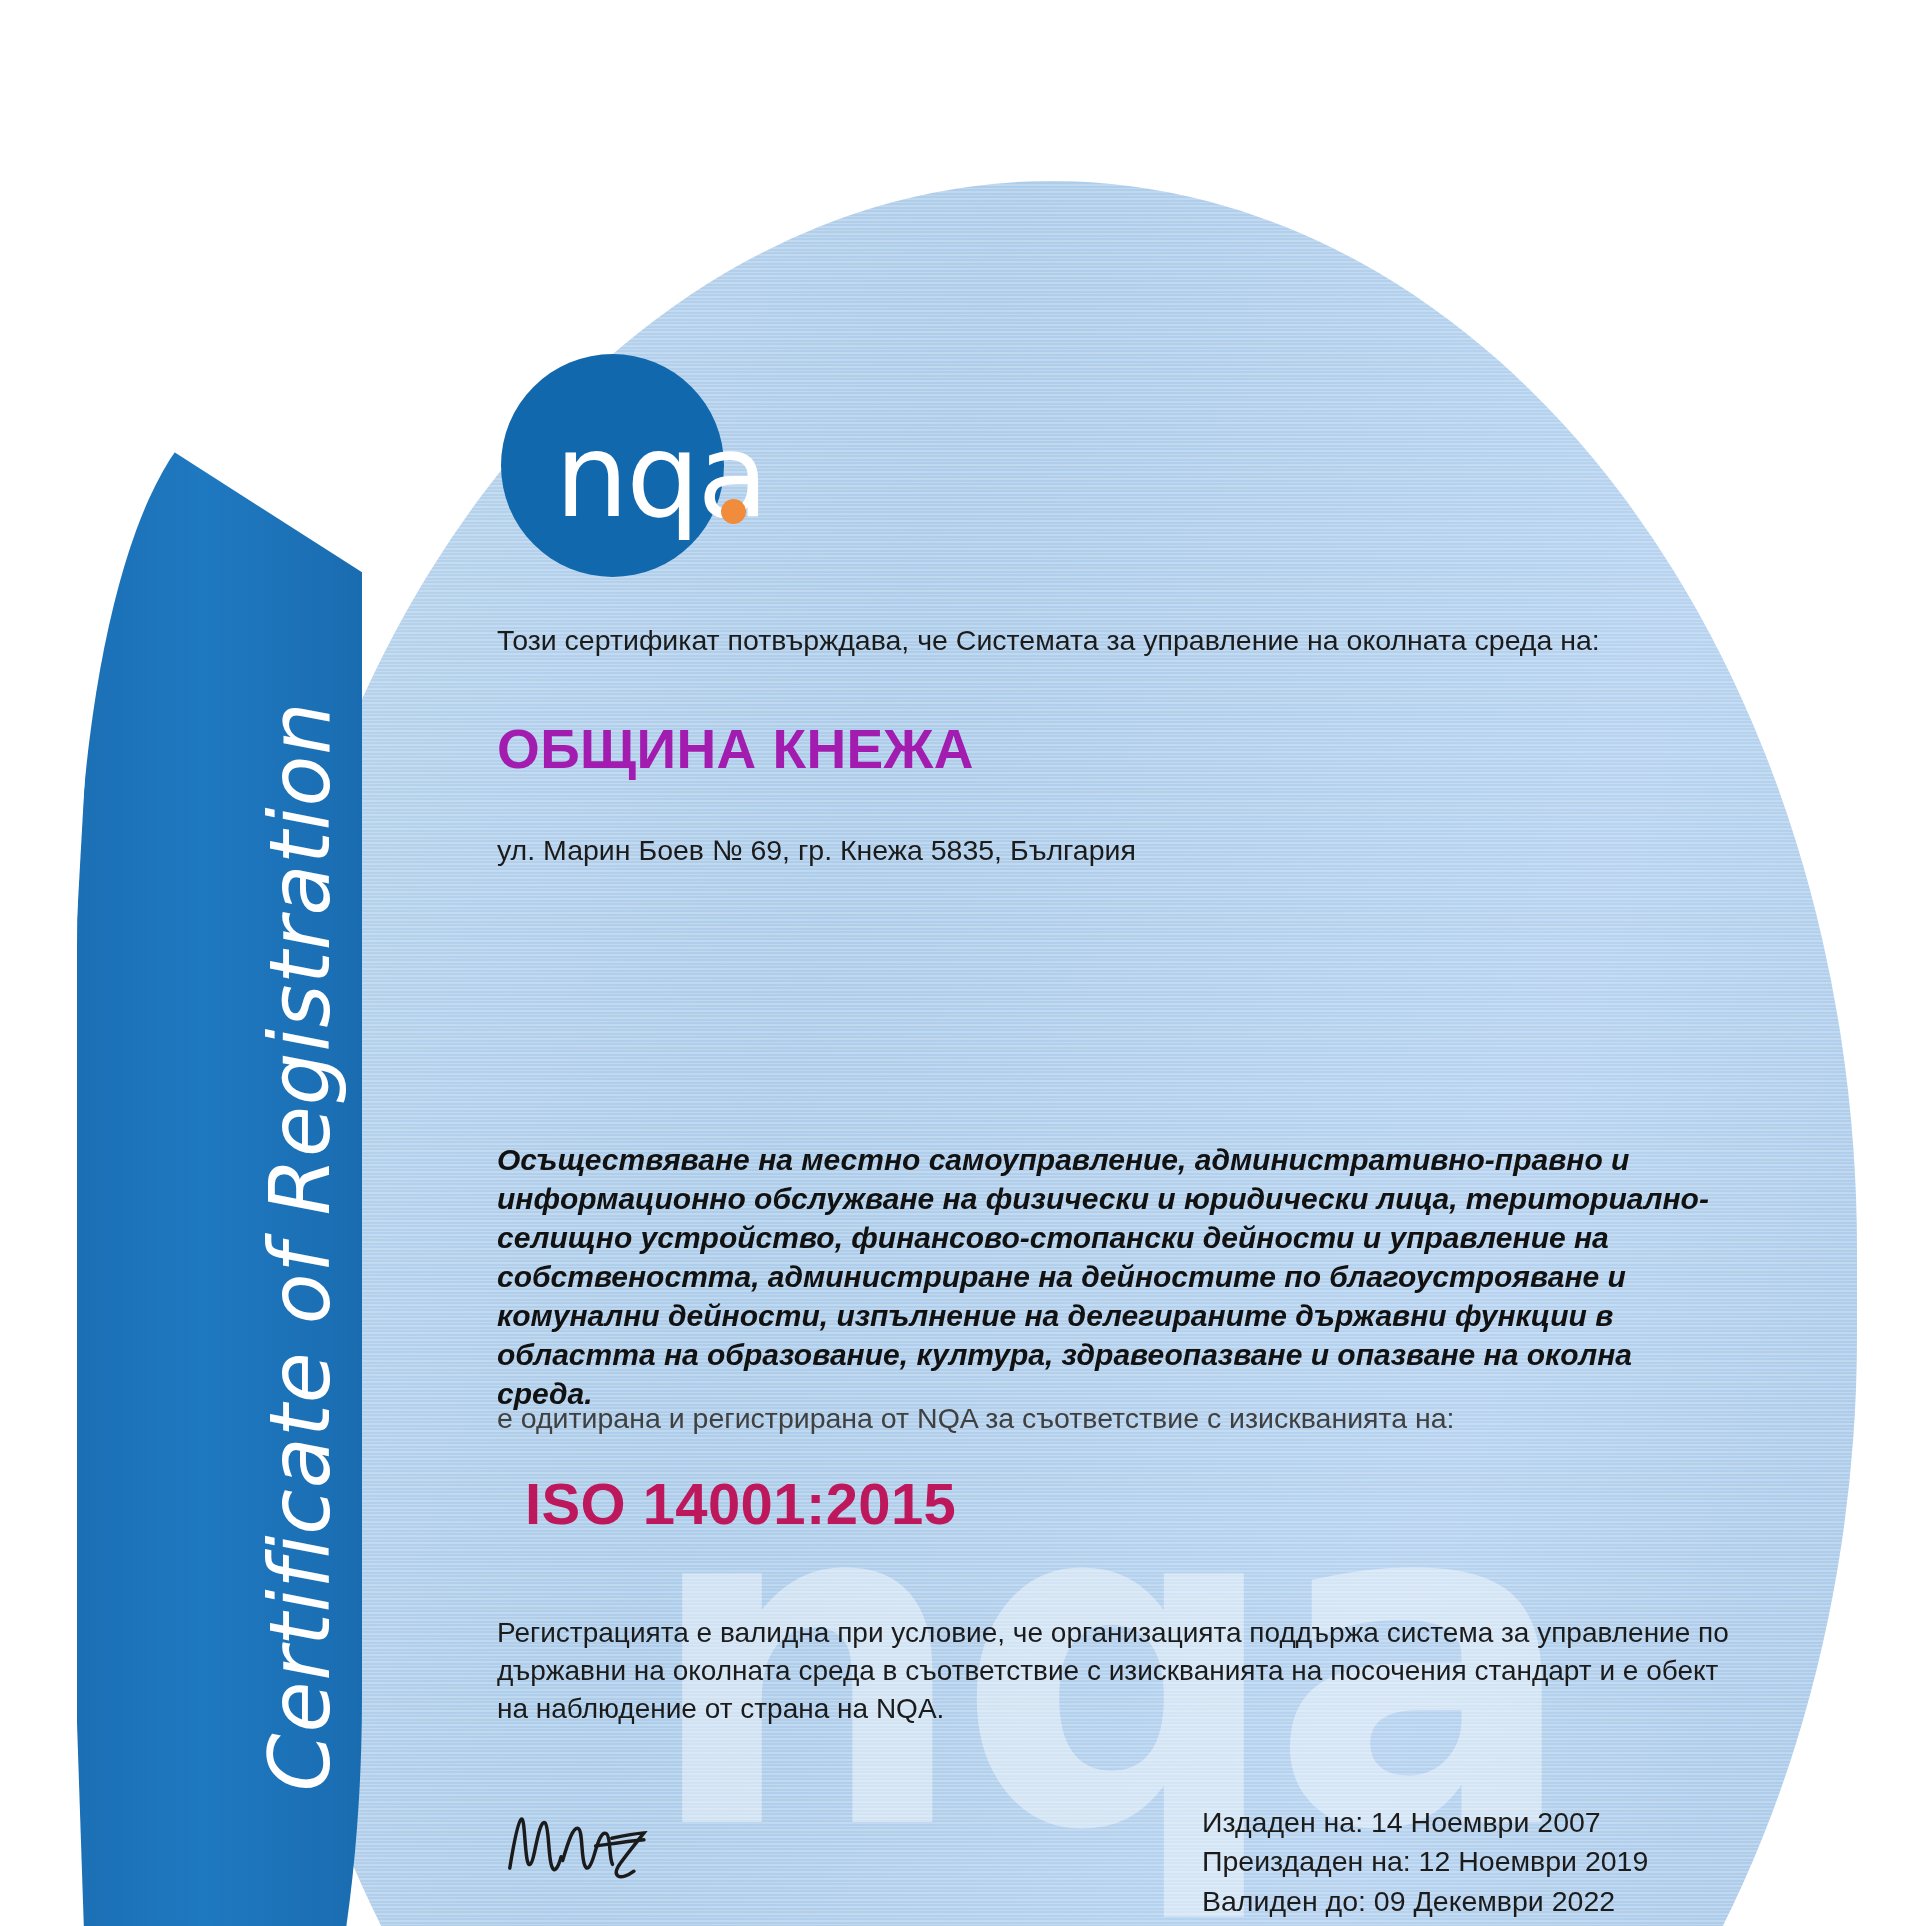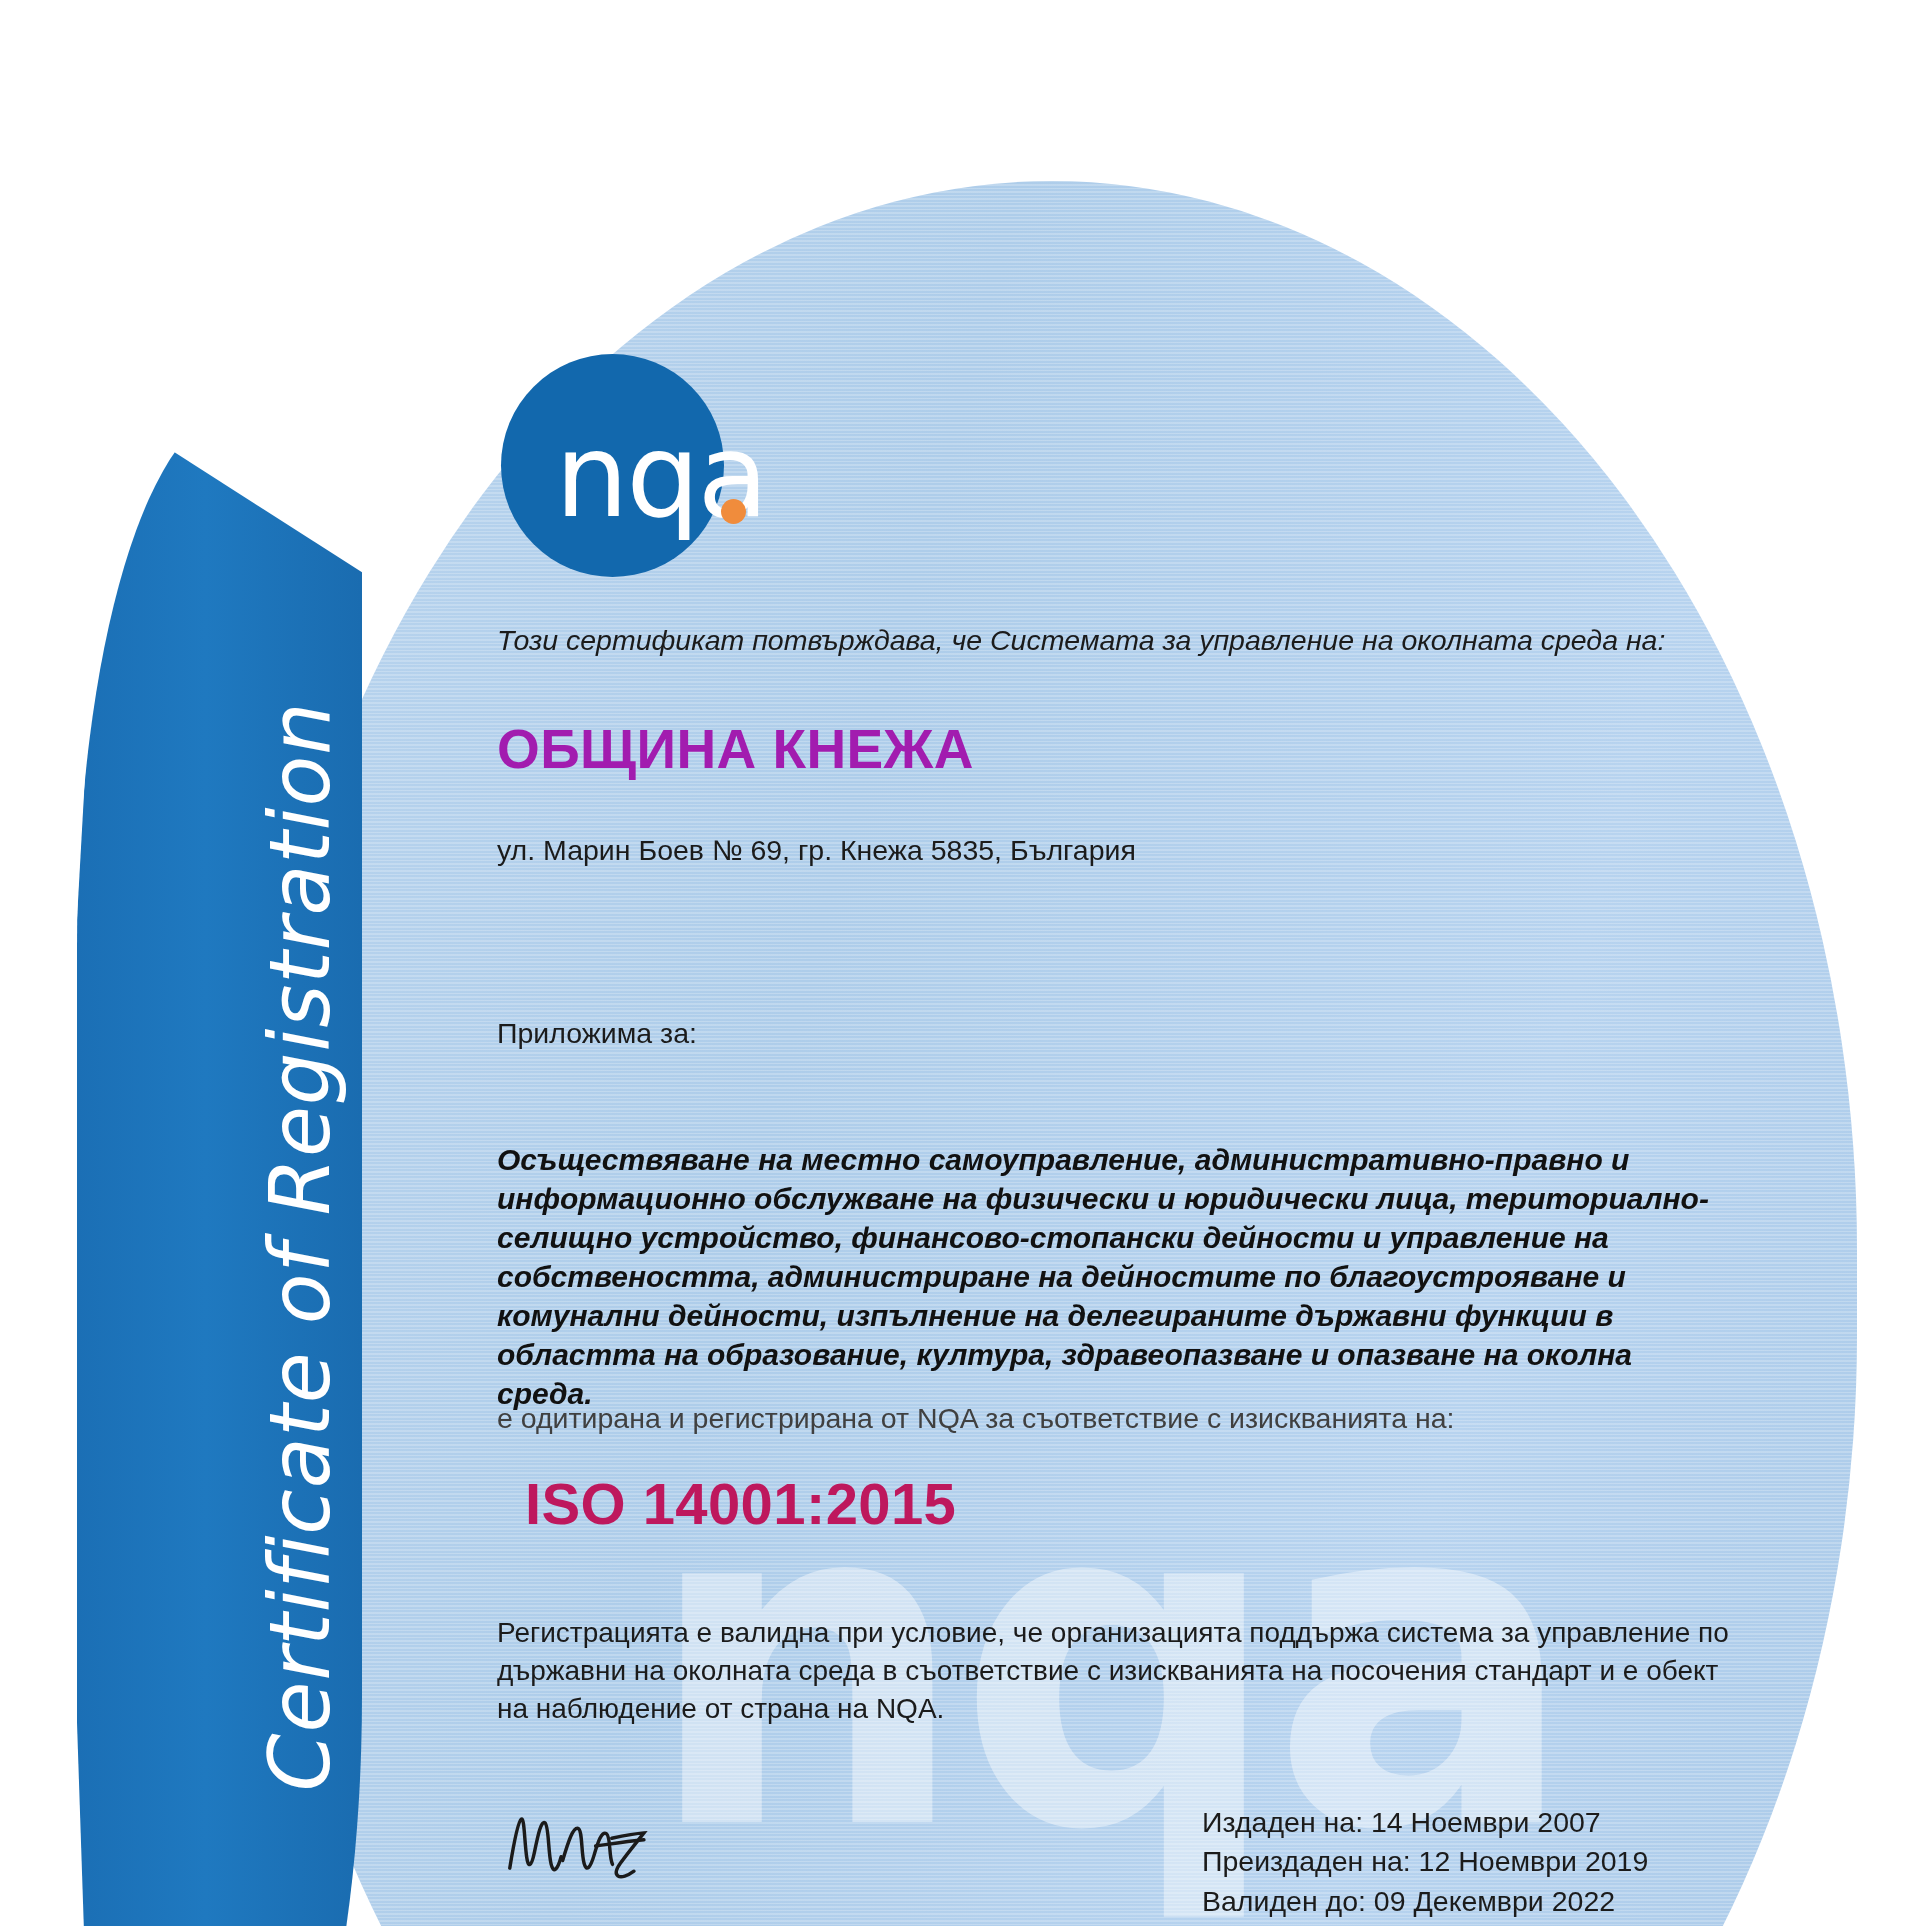--- a/index.html
+++ b/index.html
@@ -122,21 +122,20 @@
     background: #f08c3c;
   }
 
   .lede {
     position: absolute;
     left: 497px;
     top: 624px;
     width: 1233px;
     font-size: 28.5px;
     color: #1b1b1b;
-    font-style: italic;
   }
 
   .org-name {
     position: absolute;
     left: 497px;
     top: 717px;
     width: 1233px;
     font-size: 55px;
     font-weight: 700;
     color: #a21caf;
@@ -238,21 +237,20 @@
   </div>
 
   <div class="logo"></div>
   <div class="logo-word">nqa</div>
   <div class="logo-dot"></div>
 
   <div class="lede">Този сертификат потвърждава, че Системата за управление на околната среда на:</div>
   <div class="org-name">ОБЩИНА КНЕЖА</div>
   <div class="org-addr">ул. Марин Боев № 69, гр. Кнежа 5835, България</div>
 
-  <div class="applies-label">Приложима за:</div>
   <div class="scope">Осъществяване на местно самоуправление, административно-правно и информационно обслужване на физически и юридически лица, териториално-селищно устройство, финансово-стопански дейности и управление на собствеността, администриране на дейностите по благоустрояване и комунални дейности, изпълнение на делегираните държавни функции в областта на образование, култура, здравеопазване и опазване на околна среда.</div>
 
   <div class="audited">е одитирана и регистрирана от NQA за съответствие с изискванията на:</div>
   <div class="standard">ISO 14001:2015</div>
 
   <div class="validity">Регистрацията е валидна при условие, че организацията поддържа система за управление по държавни на околната среда в съответствие с изискванията на посочения стандарт и е обект на наблюдение от страна на NQA.</div>
 
   <div class="sig-mark">
     <svg width="200" height="92" viewBox="0 0 520 240" xmlns="http://www.w3.org/2000/svg">
       <g fill="none" stroke="#1b1b1b" stroke-width="9" stroke-linecap="round">

